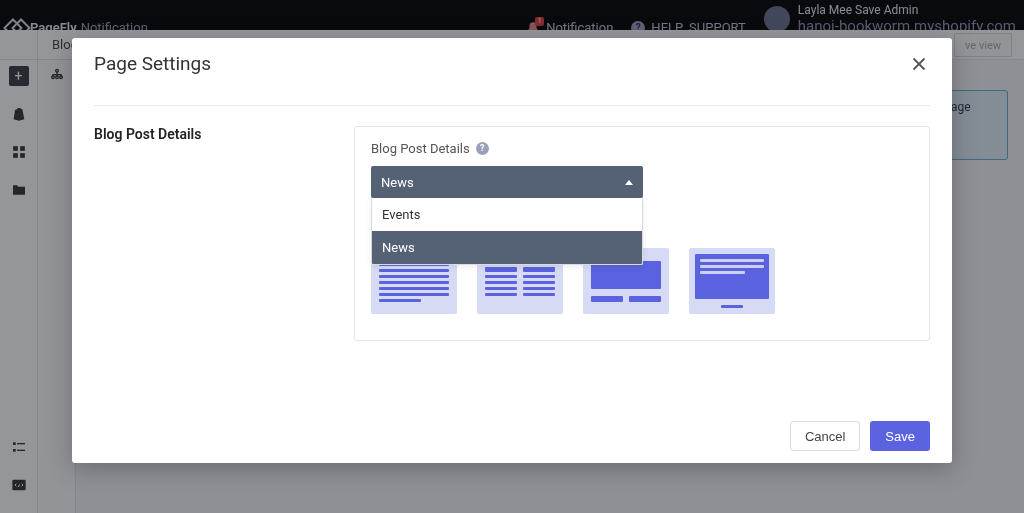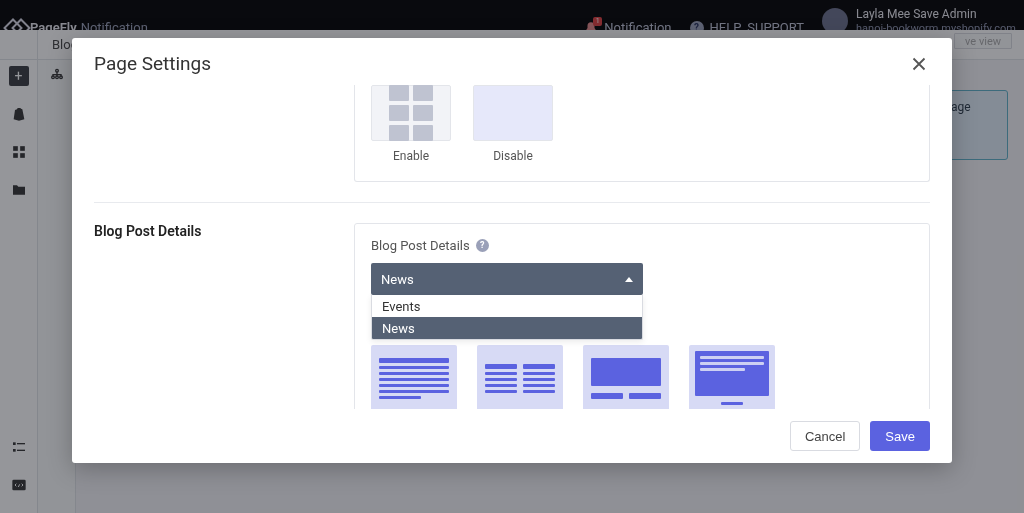--- a/index.html
+++ b/index.html
@@ -15,27 +15,27 @@
 .logo-sub { color: #9aa0b8; margin-left: 4px; }
 .spacer { flex: 1; }
 .tb-item { display: flex; align-items: center; margin-left: 18px; color: #bfc3d6; font-size: 13px; }
 .bell { width: 14px; height: 14px; position: relative; margin-right: 6px; }
 .bell svg { width: 14px; height: 14px; fill: #e68a8a; }
 .badge { position: absolute; top: -4px; right: -4px; background: #e03e3e; color: #fff; font-size: 7px; line-height: 9px; width: 9px; height: 9px; text-align: center; border-radius: 2px; }
 .q-icon { width: 14px; height: 14px; border-radius: 50%; background: #9aa0b8; color: #242e5c; font-size: 10px; line-height: 14px; text-align: center; font-weight: 700; margin-right: 6px; }
 .avatar { width: 26px; height: 26px; border-radius: 50%; background: #6a6f8a; margin-right: 8px; }
 .shop-info { display: flex; flex-direction: column; line-height: 1.2; }
 .shop-name { color: #e8e8ee; font-size: 12px; }
-.shop-url { color: #8e94ae; font-size: 11px; }
+.shop-url { color: #8e94ae; font-size: 15px; }
 
 
 .secbar { position: absolute; top: 30px; left: 0; right: 0; height: 30px; background: #fff; border-bottom: 1px solid #e1e3e8; display: flex; align-items: center; }
 .secbar .indent { width: 38px; border-right: 1px solid #e1e3e8; height: 100%; }
 .secbar .blog-tab { padding: 0 14px; font-size: 13px; color: #444; }
-.live-btn { position: absolute; right: 12px; top: 3px; height: 16px; padding: 0 10px; border: 1px solid #d9dbe1; border-radius: 1px; background: #fafbfc; font-size: 11px; color: #aaa; display: flex; align-items: center; }
+.live-btn { position: absolute; right: 12px; top: 3px; height: 24px; padding: 0 10px; border: 1px solid #d9dbe1; border-radius: 1px; background: #fafbfc; font-size: 11px; color: #aaa; display: flex; align-items: center; }
 
 .leftrail { position: absolute; top: 60px; left: 0; bottom: 0; width: 38px; background: #fff; border-right: 1px solid #e1e3e8; display: flex; flex-direction: column; align-items: center; padding-top: 6px; gap: 18px; color: #555; }
 .leftrail2 { position: absolute; top: 60px; left: 38px; bottom: 0; width: 38px; background: #fafbfc; border-right: 1px solid #e1e3e8; display: flex; flex-direction: column; align-items: center; padding-top: 6px; color: #555; }
 .rail-icon { width: 20px; height: 20px; display: flex; align-items: center; justify-content: center; font-size: 14px; }
 .plus-icon { width: 20px; height: 20px; background: #3a3b40; color: #fff; font-size: 14px; line-height: 20px; text-align: center; border-radius: 2px; }
 .rail-bottom { margin-top: auto; margin-bottom: 18px; display: flex; flex-direction: column; gap: 18px; align-items: center; }
 
 
 .hint-box { position: absolute; right: 16px; top: 90px; width: 80px; height: 70px; background: #e1edf8; border: 1px solid #5eb1c9; border-radius: 3px; padding: 8px 6px; font-size: 12px; color: #2a3b4a; line-height: 1.4; }
 
@@ -62,21 +62,21 @@
 .divider { height: 1px; background: #e8eaee; margin: 20px 0; }
 
 
 .bpd-label { font-size: 13px; color: #555; margin-bottom: 10px; display: flex; align-items: center; gap: 6px; }
 .info-dot { width: 13px; height: 13px; border-radius: 50%; background: #9aa0b8; color: #fff; font-size: 9px; line-height: 13px; text-align: center; font-weight: 700; }
 
 .select-wrap { position: relative; width: 272px; z-index: 5; }
 .select-head { height: 32px; background: #556174; color: #fff; border-radius: 2px; display: flex; align-items: center; padding: 0 10px; font-size: 13px; justify-content: space-between; cursor: pointer; }
 .caret-up { width: 0; height: 0; border-left: 4px solid transparent; border-right: 4px solid transparent; border-bottom: 5px solid #fff; }
 .dropdown { position: absolute; top: 32px; left: 0; right: 0; background: #fff; border: 1px solid #d9dbe1; border-top: none; border-radius: 0 0 2px 2px; box-shadow: 0 2px 6px rgba(0,0,0,0.08); overflow: hidden; }
-.dd-opt { height: 22px; padding: 0 10px; display: flex; align-items: center; font-size: 13px; color: #333; cursor: pointer; }
+.dd-opt { height: 33px; padding: 0 10px; display: flex; align-items: center; font-size: 13px; color: #333; cursor: pointer; }
 .dd-opt.sel { background: #556174; color: #fff; }
 
 .cards-row { display: flex; gap: 20px; margin-top: 50px; }
 .card { width: 86px; text-align: center; font-size: 12px; color: #555; }
 .card .tile { width: 86px; height: 66px; background: #d7daf5; border-radius: 2px; margin-bottom: 8px; display: flex; flex-direction: column; padding: 8px; gap: 3px; justify-content: center; }
 .tile .line { height: 3px; background: #5b62e0; border-radius: 1px; }
 .tile .line.th { height: 5px; }
 .tile .two-col { display: flex; gap: 6px; }
 .tile .col { flex: 1; display: flex; flex-direction: column; gap: 3px; }
 .tile .big { height: 28px; background: #5b62e0; border-radius: 1px; }
@@ -187,39 +187,20 @@
     <div class="m-title">Page Settings</div>
     <div class="m-close">
       <svg viewBox="0 0 24 24" width="22" height="22" fill="none" stroke="currentColor" stroke-width="2">
           <path d="M6 6l12 12M18 6L6 18"></path>
         </svg>
     </div>
   </div>
   <div class="m-body">
     <div class="panel-row" style="margin-top:0">
       <div class="panel-side"></div>
-      <div class="panel-main" style="border-top:none;border-top-left-radius:0;border-top-right-radius:0;padding-top:0">
-        <div class="ed-row">
-          <div class="ed-item">
-            <div class="ed-tile">
-                <div class="ed-sq"></div>
-                <div class="ed-sq"></div>
-                <div class="ed-sq"></div>
-                <div class="ed-sq"></div>
-                <div class="ed-sq"></div>
-                <div class="ed-sq"></div>
-              </div>
-            <span>Enable</span>
-          </div>
-          <div class="ed-item">
-            <div class="ed-tile disabled"></div>
-            <span>Disable</span>
-          </div>
-        </div>
-      </div>
     </div>
 
     <div class="divider"></div>
 
     <div class="panel-row">
       <div class="panel-side">
         <h3>Blog Post Details</h3>
       </div>
       <div class="panel-main">
         <div class="bpd-label">

